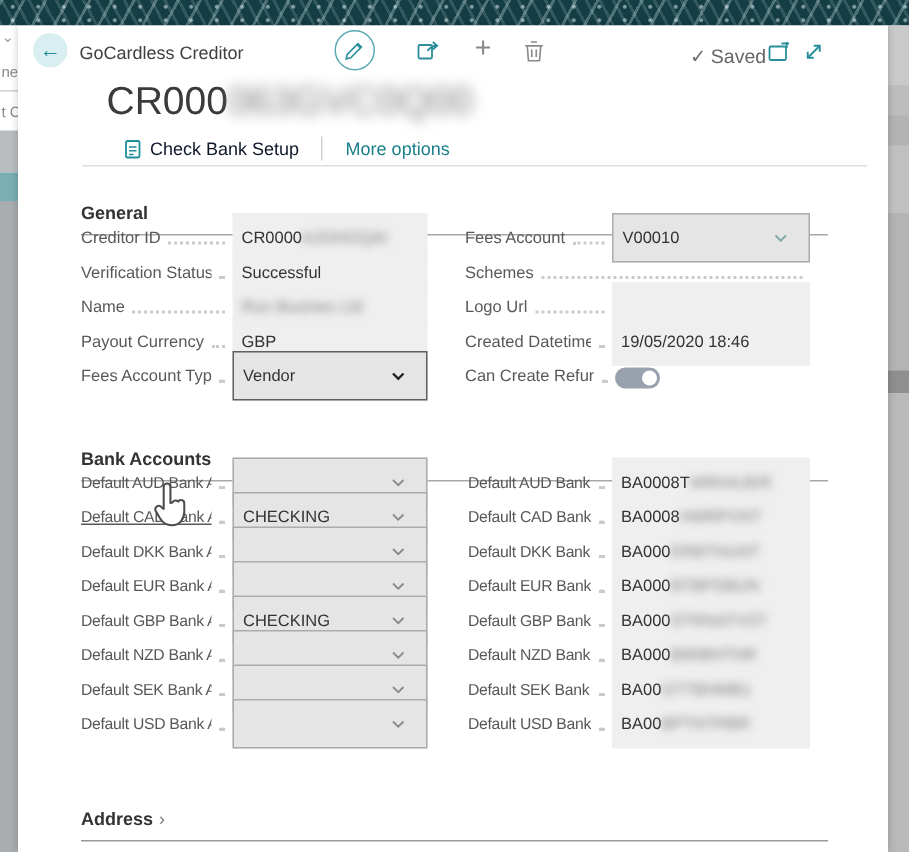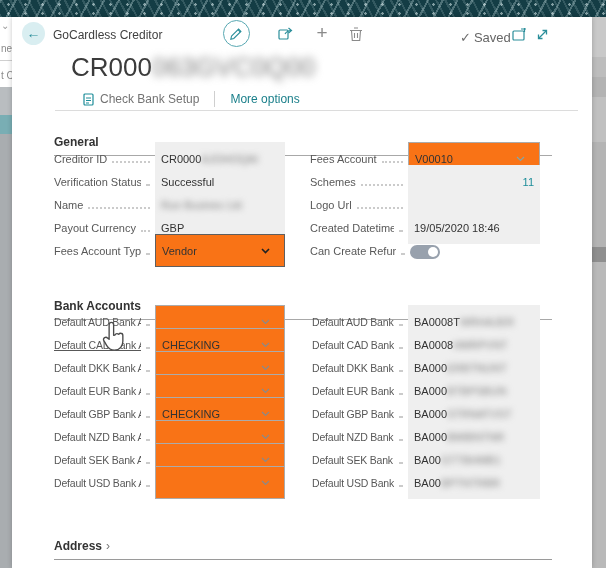--- a/index.html
+++ b/index.html
@@ -54,21 +54,21 @@
   .popout-btn { left:500px; top:11px; width:15px; height:14px; }
   .expand-btn { left:523px; top:10px; width:15px; height:15px; }
 
   .page-title { position:absolute; left:43px; top:35px; font-size:26px; font-weight:400; color:#3b3b3b; white-space:nowrap;margin-left:16px; }
   .redact { filter:blur(3px); color:#7d7d7d; }
   .page-title .redact { filter:blur(4.5px); }
 
   
   .action-bar { position:absolute; left:43px; top:71px; width:523px; height:23px;
     border-bottom:1px solid #dcdcdc; display:flex; align-items:center; font-size:12px; }
-  .action-item { display:flex; align-items:center; gap:6px; color:#737373; cursor:pointer;padding-left:28px; }
+  .action-item { display:flex; align-items:center; gap:6px; color:#0f172a; cursor:pointer;padding-left:28px; }
   .action-divider { width:1px; height:16px; background:#cfcfcf; margin:0 15px; }
   .more-options { color:#1a7f8a; cursor:pointer; }
 
   
   .section { position:absolute; left:42px; width:498px; }
   .sec-heading { font-size:12px; font-weight:700; color:#333; cursor:pointer; display:inline-block;margin-top:18px; }
   .sec-rule { margin-top:5px; border-bottom:1px solid #a8a8a8; width:100%; }
   .sec-general { top:100px; }
   .sec-bank { top:264px; }
   .sec-address { top:504px; }
@@ -83,21 +83,21 @@
 
   .row { display:flex; align-items:center; height:23px; }
   .lbl { flex:0 1 auto; overflow:hidden; white-space:nowrap; font-size:11px; color:#585858; }
   .bank-left .lbl, .bank-right .lbl { font-size:10.5px; letter-spacing:-0.2px; }
   .dots { flex:1 0 4px; height:0; border-bottom:2px dotted #cbcbcb; margin:0 5px; transform:translateY(3px); }
   .ctl { flex:0 0 130px; height:33px; font-size:11px; }
   .gen-right .ctl, .bank-right .ctl { flex-basis:132px; }
 
   .field-ro { background:#efefef; display:flex; align-items:center; padding:0 6px; overflow:hidden; white-space:nowrap; }
   .field-ro.num { justify-content:flex-end; color:#1d8d99; }
-  .combo { background:#f97316; border:1px solid #ababab; display:flex; align-items:center; justify-content:space-between; padding:0 14px 0 6px; cursor:pointer; }
+  .combo { background:#e5e5e5; border:1px solid #ababab; display:flex; align-items:center; justify-content:space-between; padding:0 14px 0 6px; cursor:pointer; }
   .combo.native { border-color:#5f5f5f; }
   .hover-underline { text-decoration:underline; }
 
   .toggle { position:relative; width:30px; height:14px; border-radius:8px; background:#98a1ad; margin-top:2px; cursor:pointer; flex:none; }
   .toggle .knob { position:absolute; right:2px; top:2px; width:10px; height:10px; border-radius:50%; background:#fff; }
   .toggle-wrap { flex:0 0 130px; }
 
   .cursor { position:absolute; left:99px; top:321px; width:27px; height:32px; pointer-events:none; z-index:9; }
 
   svg { display:block; }
@@ -257,21 +257,20 @@
           <span>
               <svg width="9" height="6" viewBox="0 0 9 6">
                 <path d="M1 1l3.5 3.5L8 1" fill="none" stroke="#7fa6ab" stroke-width="1.2"></path>
               </svg>
             </span>
         </div>
       </div>
       <div class="row">
         <span class="lbl">Schemes</span>
           <span class="dots"></span>
-        <div class="ctl field-ro num">11</div>
       </div>
       <div class="row">
         <span class="lbl">Logo Url</span>
           <span class="dots"></span>
         <div class="ctl field-ro"></div>
       </div>
       <div class="row">
         <span class="lbl">Created Datetime</span>
           <span class="dots"></span>
         <div class="ctl field-ro">19/05/2020 18:46</div>

